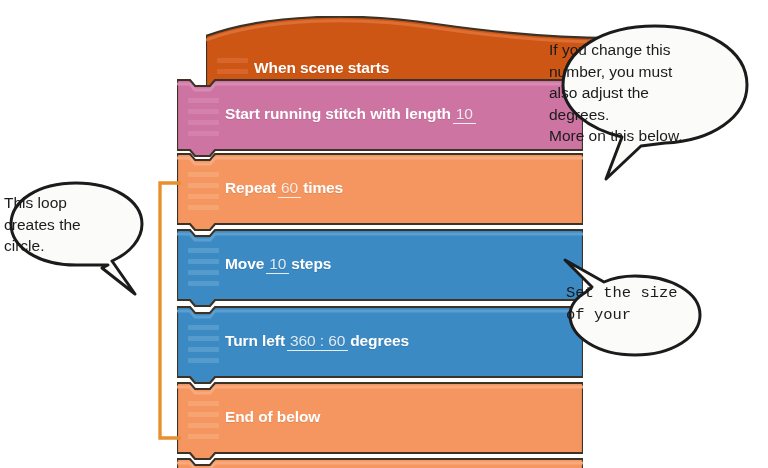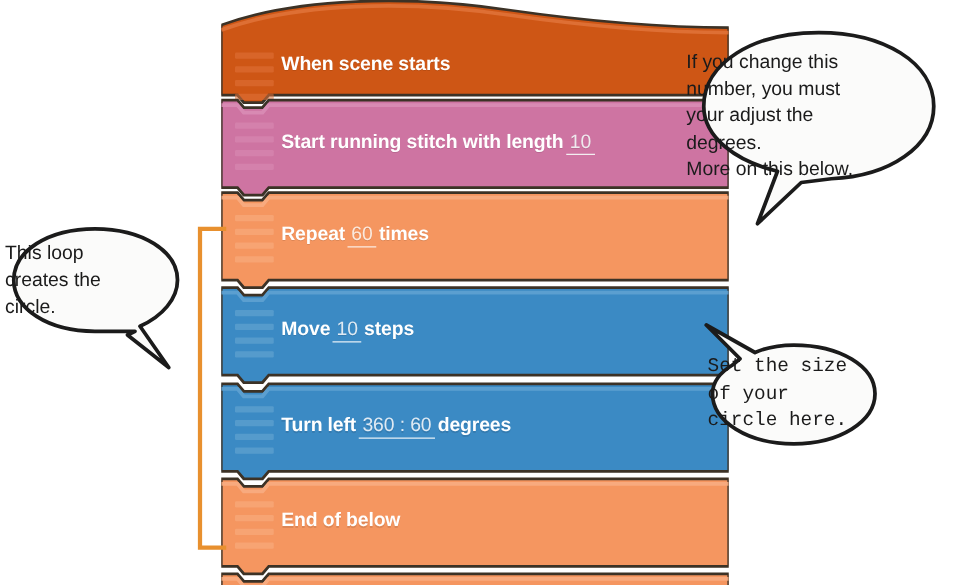--- a/index.html
+++ b/index.html
@@ -41,21 +41,21 @@
 
   .bracket{position:absolute;box-sizing:border-box;}
 </style>
 </head>
 <body>
 
 <div id="stage">
 
   <div class="stack">
 
-    <div class="block" style="top:0px;height:80px;">
+    <div class="block" style="top:16px;height:80px;margin-left:29px;">
       <svg width="406" height="84" viewBox="0 0 406 84" style="position:absolute;left:0;top:0;">
         <path d="M0,20 C60,-2 150,-4 230,8 C300,18 360,22 406,22 L406,76 L38,76 L33,82 L18,82 L13,76 L0,76 Z" fill="#CE5615" stroke="#3C3226" stroke-width="2.2"></path>
         <path d="M0,24 C60,2 150,0 230,12 C300,22 360,26 406,26" fill="none" stroke="#E0733A" stroke-width="3" opacity=".85"></path>
       </svg>
       <span class="grip" style="top:42px;transform:none;">
         <i style="background:#E0733A;opacity:.55"></i>
         <i style="background:#E0733A;opacity:.55"></i>
         <i style="background:#E0733A;opacity:.55"></i>
         <i style="background:#E0733A;opacity:.55;margin-bottom:0"></i>
       </span>
@@ -157,21 +157,21 @@
     <svg width="218" height="170" viewBox="0 0 218 170">
       <path d="M116,131 L92,134 L57,167 L73,125
                C40,117 14,98 14,73
                C14,38 54,14 106,14
                C158,14 198,38 198,73
                C198,105 163,129 116,131 Z" fill="#FBFBFA" stroke="#1B1B1B" stroke-width="3" stroke-linejoin="round"></path>
     </svg>
     <div class="btext" style="top:27px;">
       <div>If you change this</div>
       <div>number, you must</div>
-      <div>your adjust the</div>
+      <div>also adjust the</div>
       <div>degrees.</div>
       <div>More on this below.</div>
     </div>
   </div>
 
   <div class="bubble" style="left:4px;top:176px;width:148px;height:124px;">
     <svg width="148" height="124" viewBox="0 0 148 124">
       <path d="M104,89 L98,92 L131,118 L108,85
                C126,77 138,63 138,48
                C138,25 110,7 72,7
@@ -190,17 +190,16 @@
       <path d="M38,40 L44,35 L17,8 L56,30
                C65,26 75,24 87,24
                C124,24 152,41 152,63
                C152,85 124,103 87,103
                C50,103 22,85 22,63
                C22,54 28,46 38,40 Z" fill="#FBFBFA" stroke="#1B1B1B" stroke-width="3" stroke-linejoin="round"></path>
     </svg>
     <div class="btext" style="top:31px;left:18px;width:140px;font-family:Liberation Mono, monospace;">
       <div>Set the size</div>
       <div>of your</div>
-      <div>circle here.</div>
     </div>
   </div>
 
 </div>
 
 </body></html>

